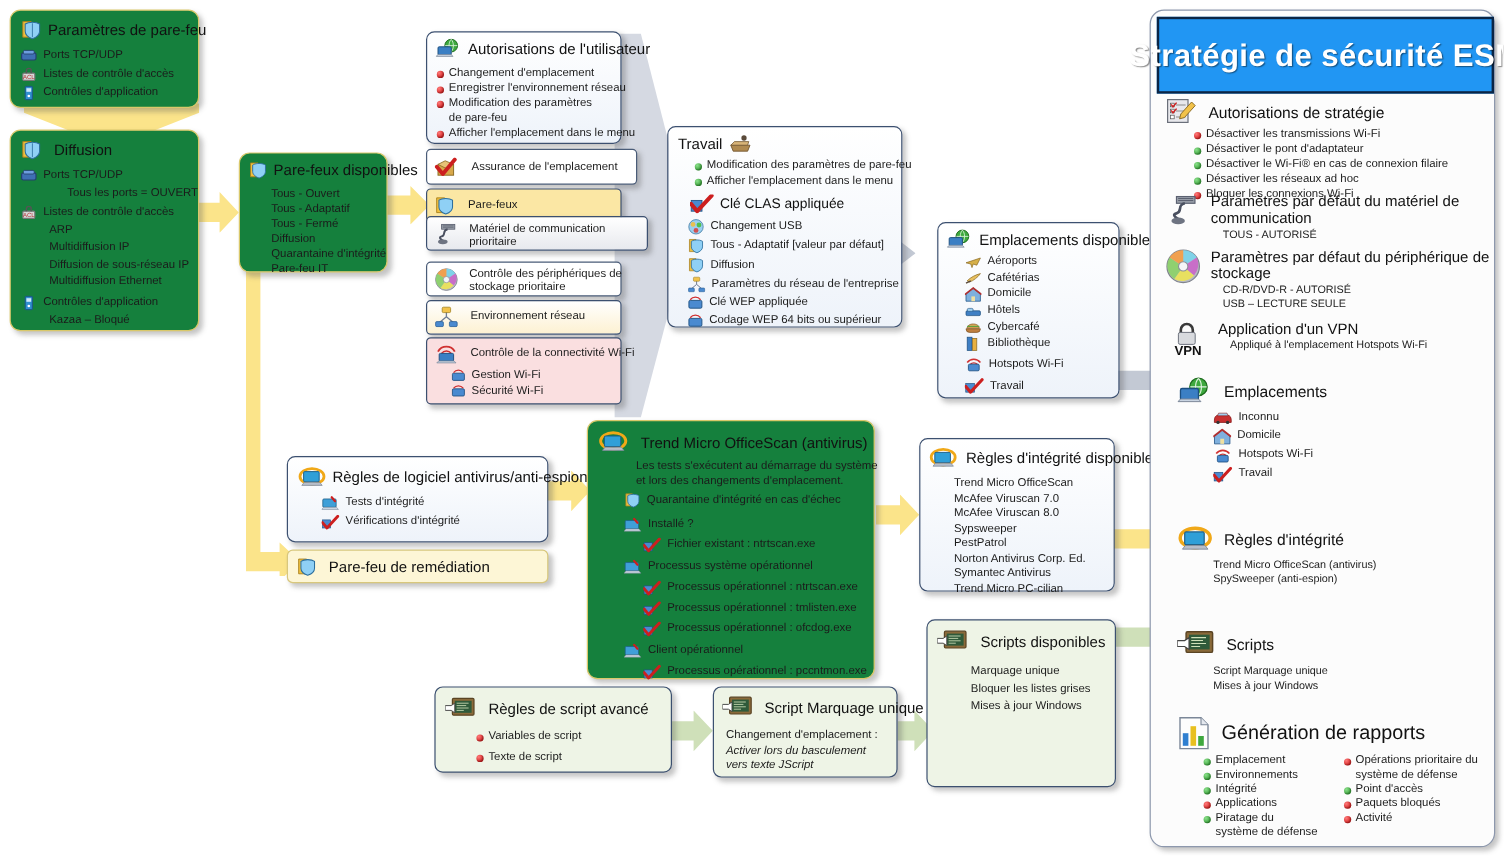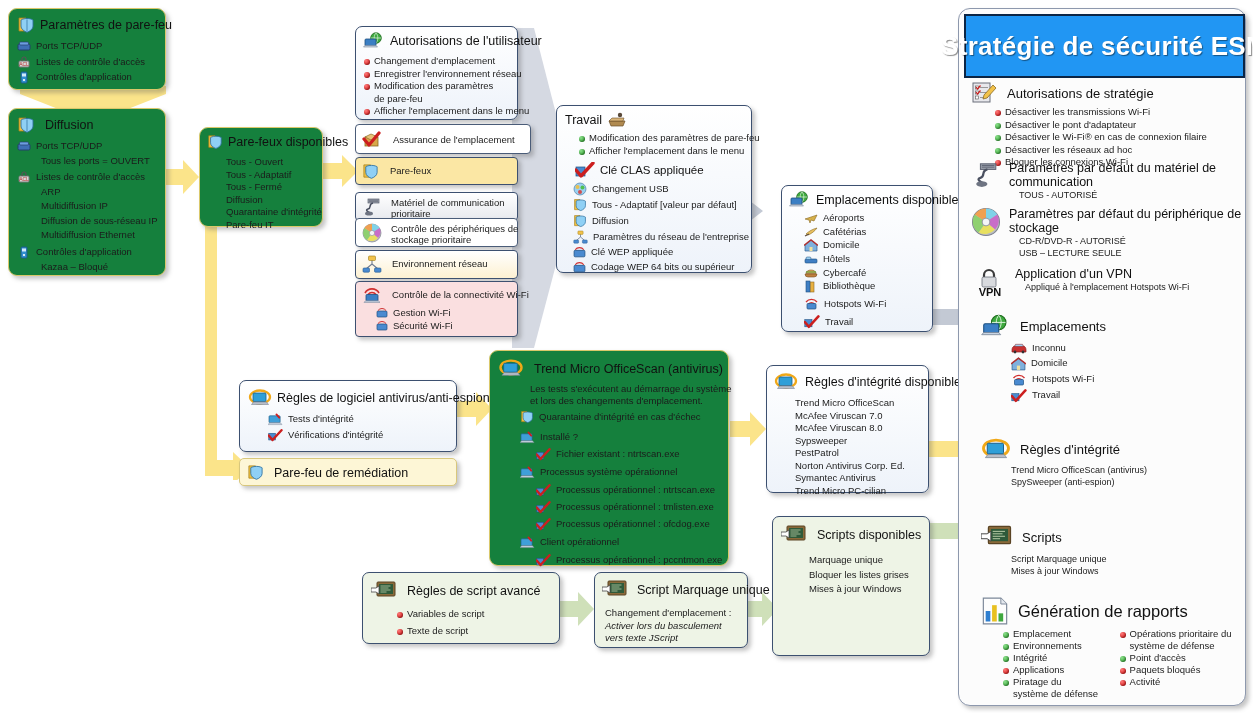--- a/index.html
+++ b/index.html
@@ -172,21 +172,21 @@
     <div style="margin:6px 0 0 8px;">
       <div class="rowc">
         <span class="ic">
           <svg width="14" height="12" viewBox="0 0 14 12">
             <rect x="1" y="4" width="12" height="6" rx="1.4" fill="#3f6fb5" stroke="#24406d"></rect>
             <rect x="2.5" y="2" width="9" height="3" rx="1" fill="#6d9de0" stroke="#24406d" stroke-width=".7"></rect>
           </svg>
         </span>
         <span class="ln">Ports TCP/UDP</span>
       </div>
-      <div class="ln" style="margin:2px 0 4px 24px;">Tous les ports = OUVERT</div>
+      <div class="ln" style="margin:2px 0 4px 24px;text-align:right;">Tous les ports = OUVERT</div>
 
       <div class="rowc">
         <span class="ic">
           <svg width="14" height="12" viewBox="0 0 14 12">
             <rect x="2" y="5" width="10" height="6" rx="1" fill="#d8d8d8" stroke="#777"></rect>
             <path d="M5 5V3a2 2 0 0 1 4 0v2" fill="none" stroke="#555" stroke-width="1.2"></path>
             <text x="7" y="10" font-size="5" text-anchor="middle" fill="#b03030" font-family="sans-serif">ACL</text>
           </svg>
         </span>
         <span class="ln">Listes de contrôle d'accès</span>
@@ -281,21 +281,21 @@
       <span class="ic">
         <svg width="17" height="17" viewBox="0 0 18 18">
           <path d="M2 2h7v13H2z" fill="#f0c040" stroke="#a8801b" stroke-width=".8"></path>
           <path d="M6 2.5c4 0 6 1.5 6 1.5v6c0 3-3 5.2-6 6.2C3 15.2 0 13 0 10V4s2-1.5 6-1.5z" transform="translate(4,0)" fill="#8fd0f5" stroke="#2d6f9e" stroke-width=".9"></path>
         </svg>
       </span>
       <span class="ln" style="margin-left:6px;">Pare-feux</span>
     </div>
   </div>
 
-  <div class="box graybox shadow" style="left:355px;top:192px;width:163px;height:29px;">
+  <div class="box graybox shadow" style="left:355px;top:180px;width:185px;height:29px;">
     <div class="row" style="margin:4px 0 0 6px;">
       <span class="ic">
         <svg width="20" height="20" viewBox="0 0 20 20">
           <rect x="6" y="2" width="11" height="4" fill="#9aa0ab" stroke="#5a6070" stroke-width=".7"></rect>
           <path d="M7 3.2h9M7 4.4h9" stroke="#4a5060" stroke-width=".5"></path>
           <path d="M11 6c-5 1-1 5-5 6s2 4 2 4" stroke="#4a5060" stroke-width="1.6" fill="none"></path>
           <ellipse cx="7" cy="16.5" rx="4" ry="2" fill="#6e7482"></ellipse>
         </svg>
       </span>
       <span class="ln" style="margin-left:5px;white-space:pre;line-height:11px;">Matériel de communication

